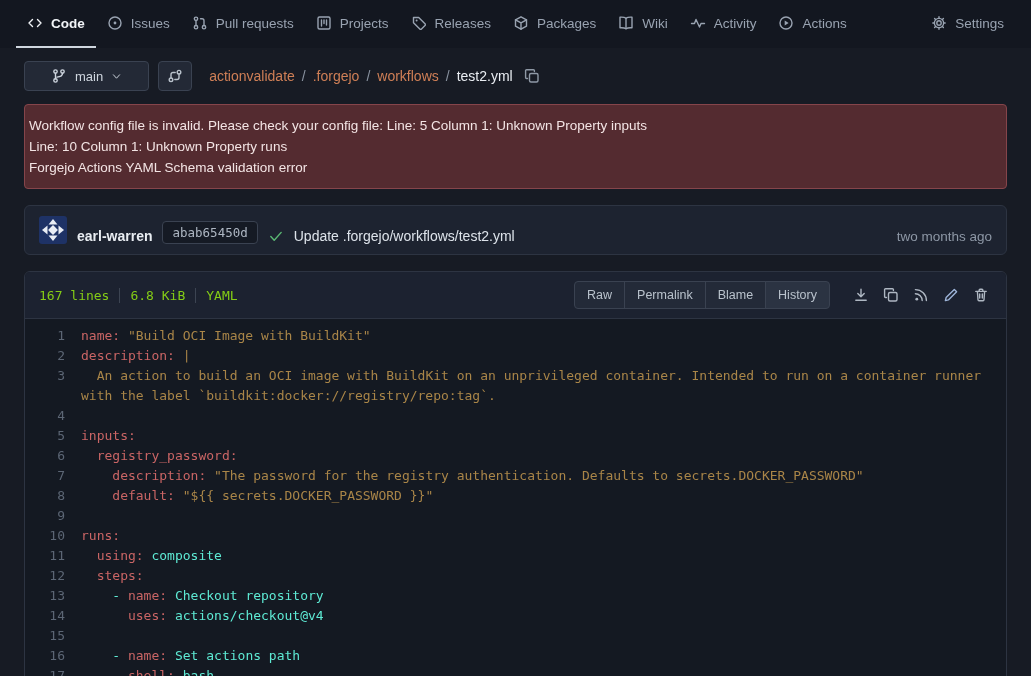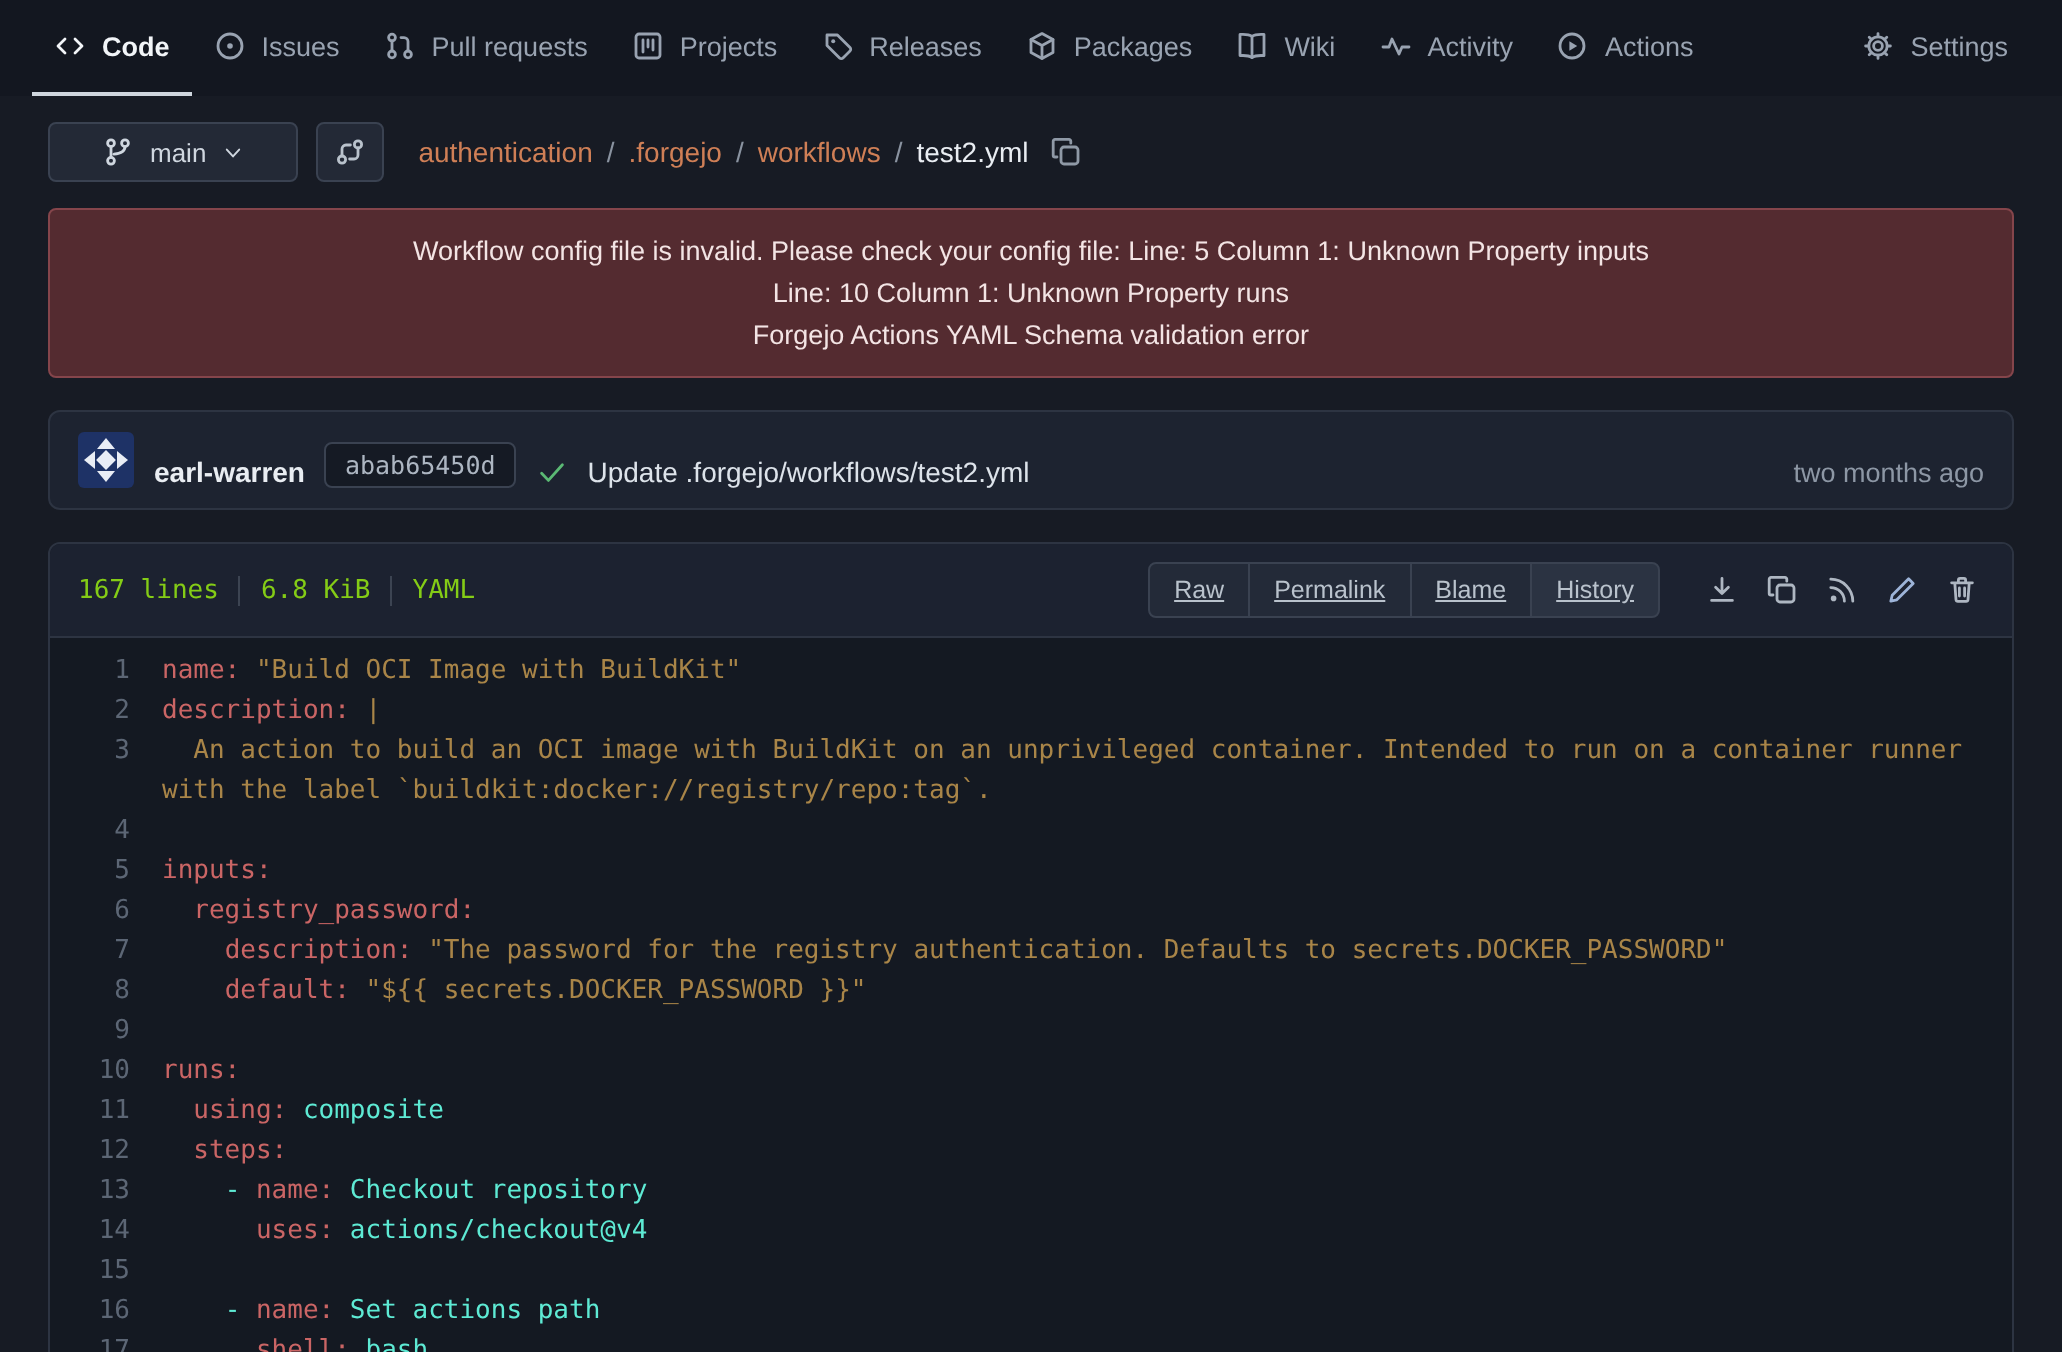--- a/index.html
+++ b/index.html
@@ -25,38 +25,38 @@
   .branch-btn { display: flex; align-items: center; gap: 8px; height: 30px; padding: 0 26px; background: #232936; border: 1px solid #3a4251; border-radius: 4px; color: #cfd6df; font-size: 13px; cursor: pointer; }
   .branch-btn .icon:last-child svg { width: 11px; height: 11px; }
   .square-btn { width: 34px; height: 30px; display: flex; align-items: center; justify-content: center; background: #232936; border: 1px solid #3a4251; border-radius: 4px; color: #b9c2cc; cursor: pointer; }
   .breadcrumb { display: flex; align-items: center; gap: 7px; font-size: 14px; margin-left: 8px; }
   .crumb.link { color: var(--accent-link, #cf7f56); cursor: pointer; }
   .crumb.current { color: #e9edf2; }
   .sep { color: #8a93a0; }
   .copy-path { background: none; border: none; color: #8f99a6; padding: 2px; cursor: pointer; }
 
   
-  .banner { margin: 13px 24px 16px; background: var(--error-bg, #542b30); border: 1px solid #85454b; border-radius: 4px; padding: 10px 25px; font-size: 13.5px; line-height: 21px; color: #f3e4e4; text-align: center; }
+  .banner { margin: 13px 24px 16px; background: var(--error-bg, #542b30); border: 1px solid #85454b; border-radius: 4px; padding: 10px 4px; font-size: 13.5px; line-height: 21px; color: #f3e4e4; }
 
   
   .commit-bar { display: flex; align-items: flex-end; gap: 10px; margin: 0 24px 16px; background: #1d2330; border: 1px solid #2d3442; border-radius: 6px; padding: 10px 14px; }
   .avatar { width: 28px; height: 28px; border-radius: 3px; overflow: hidden; flex: none; display: block; }
   .commit-author { font-weight: 700; font-size: 14px; color: #e9edf2; }
   .sha-badge { font-family: "DejaVu Sans Mono", "Liberation Mono", monospace; font-size: 12.5px; color: #adb6c2; background: #151a24; border: 1px solid #3a4251; border-radius: 4px; padding: 3px 9px; cursor: pointer; }
   .commit-check { color: var(--success, #5bb974); display: flex; }
   .commit-msg { font-size: 14px; color: #dde3ea; }
   .commit-time { margin-left: auto; font-size: 13.5px; color: #8d97a5; }
 
   
   .file-card { margin: 0 24px; background: #151a23; border: 1px solid #2d3442; border-radius: 6px 6px 0 0; overflow: hidden; }
   .file-header { display: flex; align-items: center; gap: 10px; background: #1c2230; border-bottom: 1px solid #2d3442; padding: 8px 10px 8px 14px; }
   .file-meta { display: flex; align-items: center; gap: 10px; font-family: "DejaVu Sans Mono", "Liberation Mono", monospace; font-size: 13px; color: #84cc16; }
   .vsep { width: 1px; height: 15px; background: #3c4452; }
   .seg-group { display: flex; margin-left: auto; }
-  .seg-btn { font-size: 12.5px; color: #b9c2cc; background: #232a38; border: 1px solid #3a4251; padding: 6px 12px; margin-left: -1px; cursor: pointer; text-decoration: underline; }
+  .seg-btn { font-size: 12.5px; color: #b9c2cc; background: #232a38; border: 1px solid #3a4251; padding: 6px 12px; margin-left: -1px; cursor: pointer; }
   .seg-btn:first-child { border-radius: 4px 0 0 4px; margin-left: 0; }
   .seg-btn:last-child { border-radius: 0 4px 4px 0; background: #2b3342; }
   .icon-row { display: flex; align-items: center; margin-left: 6px; }
   .icon-btn { width: 30px; height: 30px; display: flex; align-items: center; justify-content: center; background: none; border: none; color: #aeb7c2; cursor: pointer; }
   .icon-btn[data-name="pencil-button"] { color: #9db4d8; }
 
   
   .code-area { padding: 7px 0 0; background: #141922; }
   .code-row { display: flex; font-family: "DejaVu Sans Mono", "Liberation Mono", monospace; font-size: 13px; line-height: 20px; }
   .ln { flex: none; width: 56px; text-align: right; padding-right: 16px; color: #5c6675; cursor: pointer; user-select: none; }
@@ -185,21 +185,21 @@
   <button class="square-btn" data-name="compare-button">
     <span class="icon" data-name="git-compare-icon">
         <svg viewBox="0 0 16 16">
           <circle cx="4" cy="11.8" r="1.8"></circle>
           <circle cx="12" cy="4.2" r="1.8"></circle>
           <path d="M4 10V6.5a2 2 0 0 1 2-2h2.2M12 6v3.5a2 2 0 0 1-2 2H7.8"></path>
         </svg>
       </span>
   </button>
   <div class="breadcrumb" data-name="breadcrumb">
-      <span class="crumb link" data-name="breadcrumb-link">authentication</span>
+      <span class="crumb link" data-name="breadcrumb-link">actionvalidate</span>
       <span class="sep" data-name="breadcrumb-separator">/</span>
       <span class="crumb link" data-name="breadcrumb-link">.forgejo</span>
       <span class="sep" data-name="breadcrumb-separator">/</span>
       <span class="crumb link" data-name="breadcrumb-link">workflows</span>
       <span class="sep" data-name="breadcrumb-separator">/</span>
       <span class="crumb current" data-name="breadcrumb-current">test2.yml</span>
     </div>
   <button class="copy-path" data-name="copy-path-button">
     <span class="icon" data-name="copy-icon"><svg viewBox="0 0 16 16">
           <rect x="5.5" y="5.5" width="8.5" height="8.5" rx="1.5"></rect>

